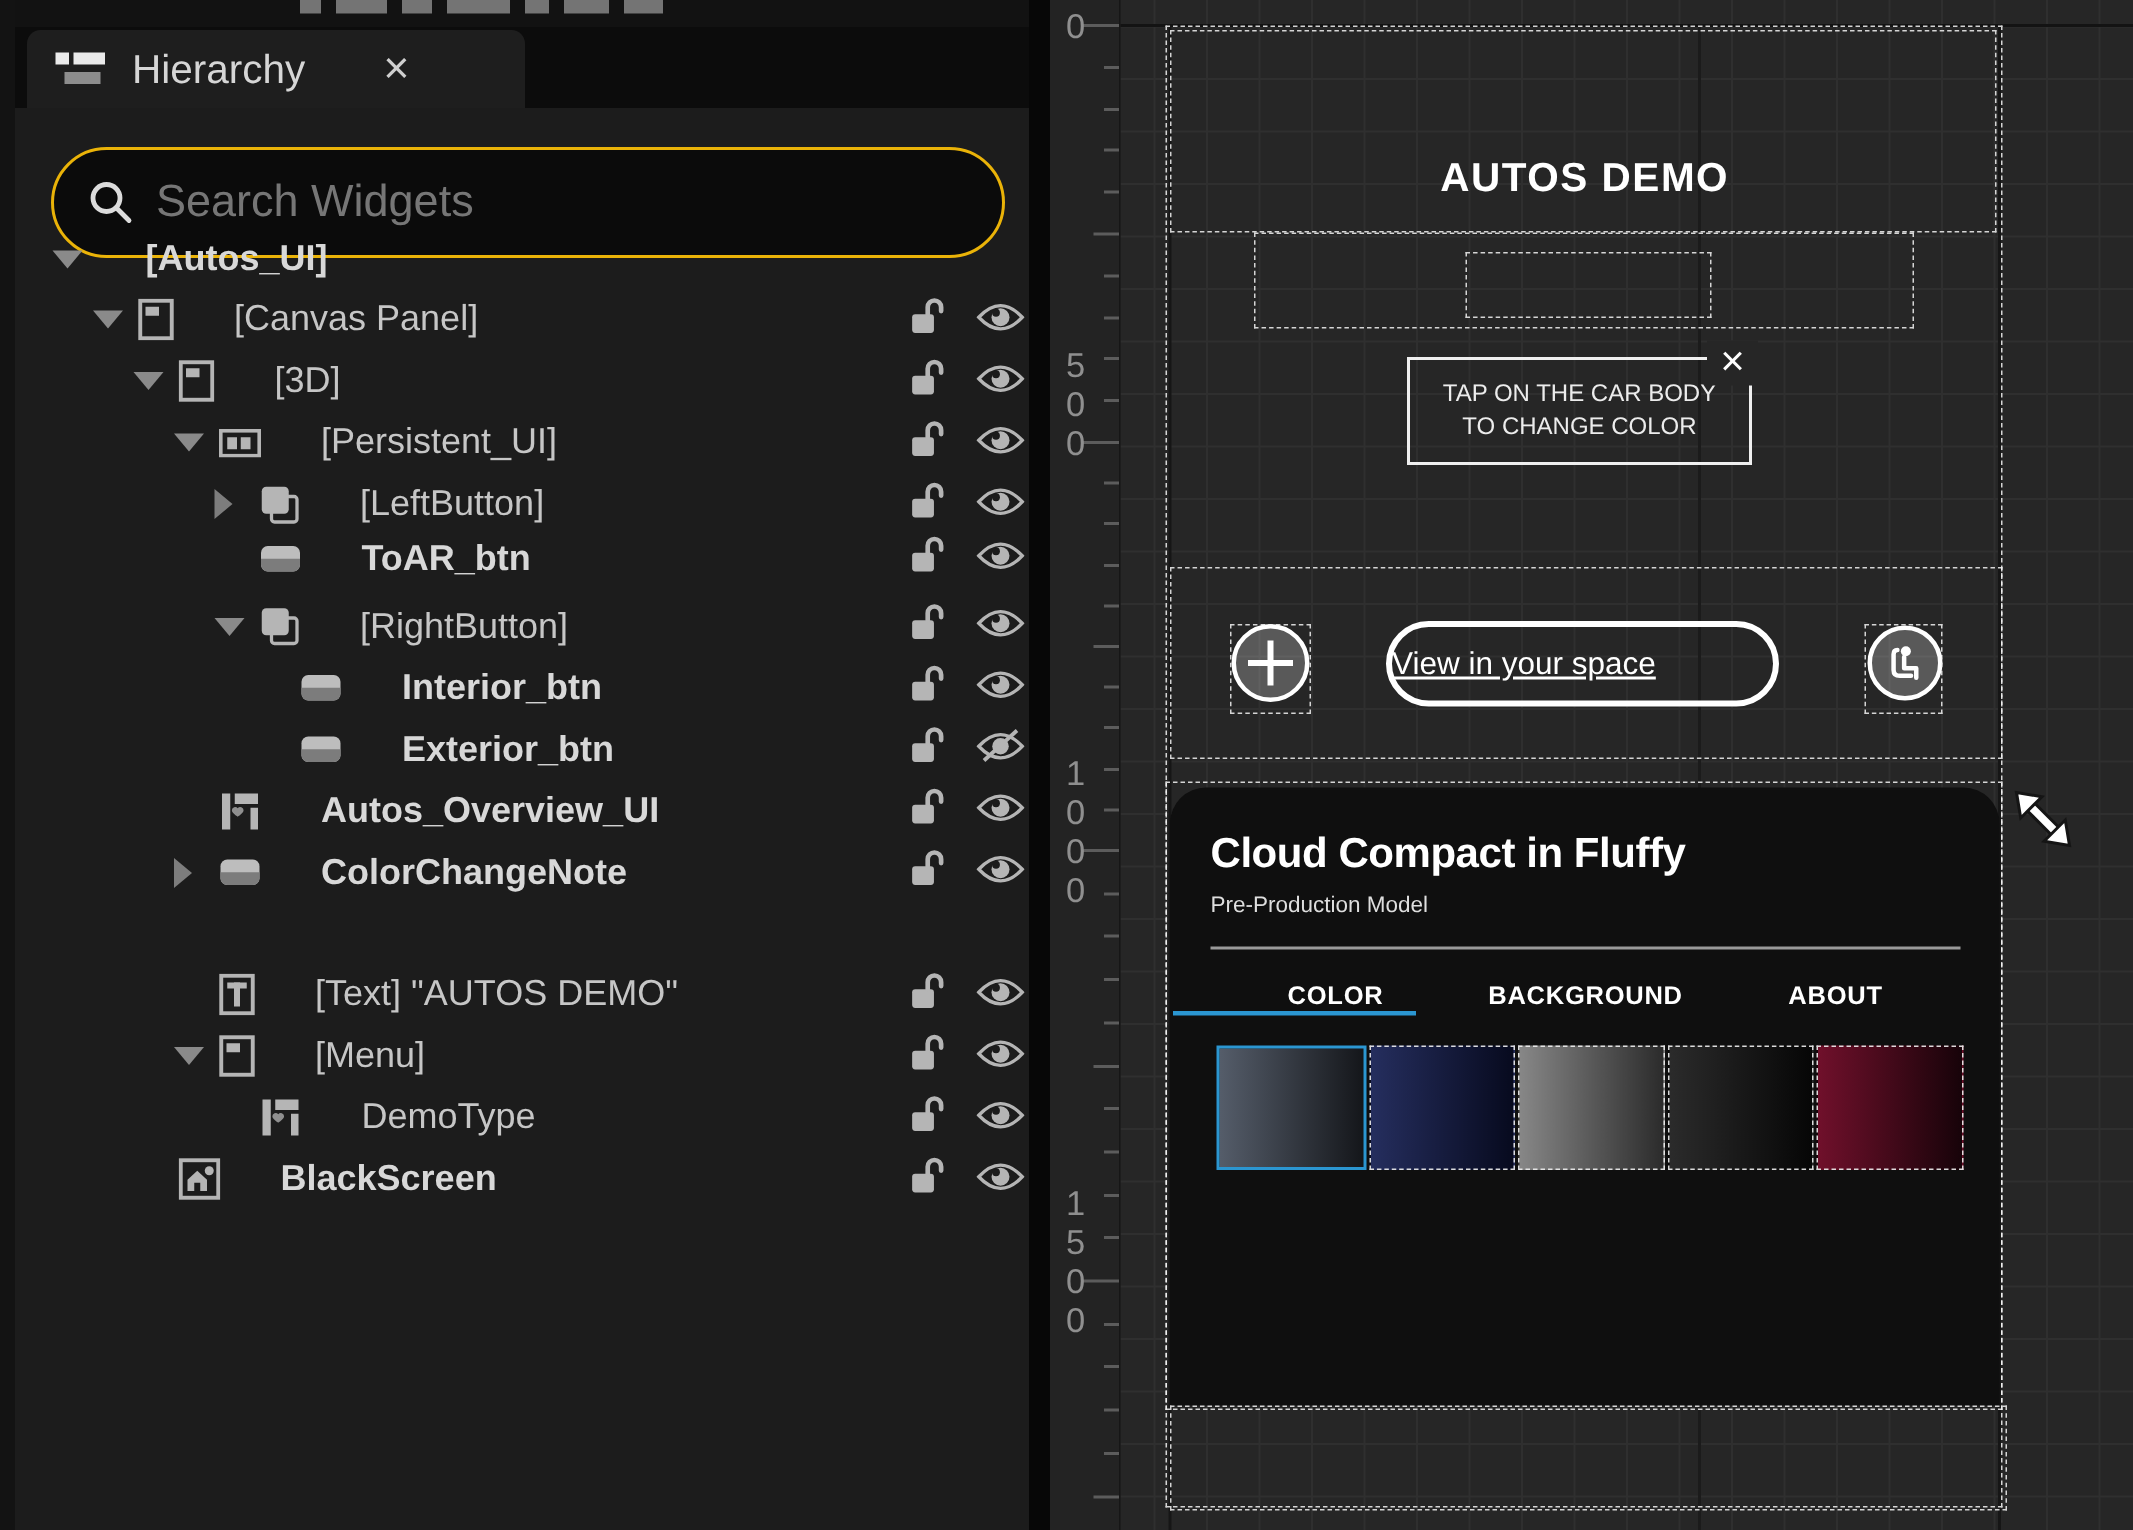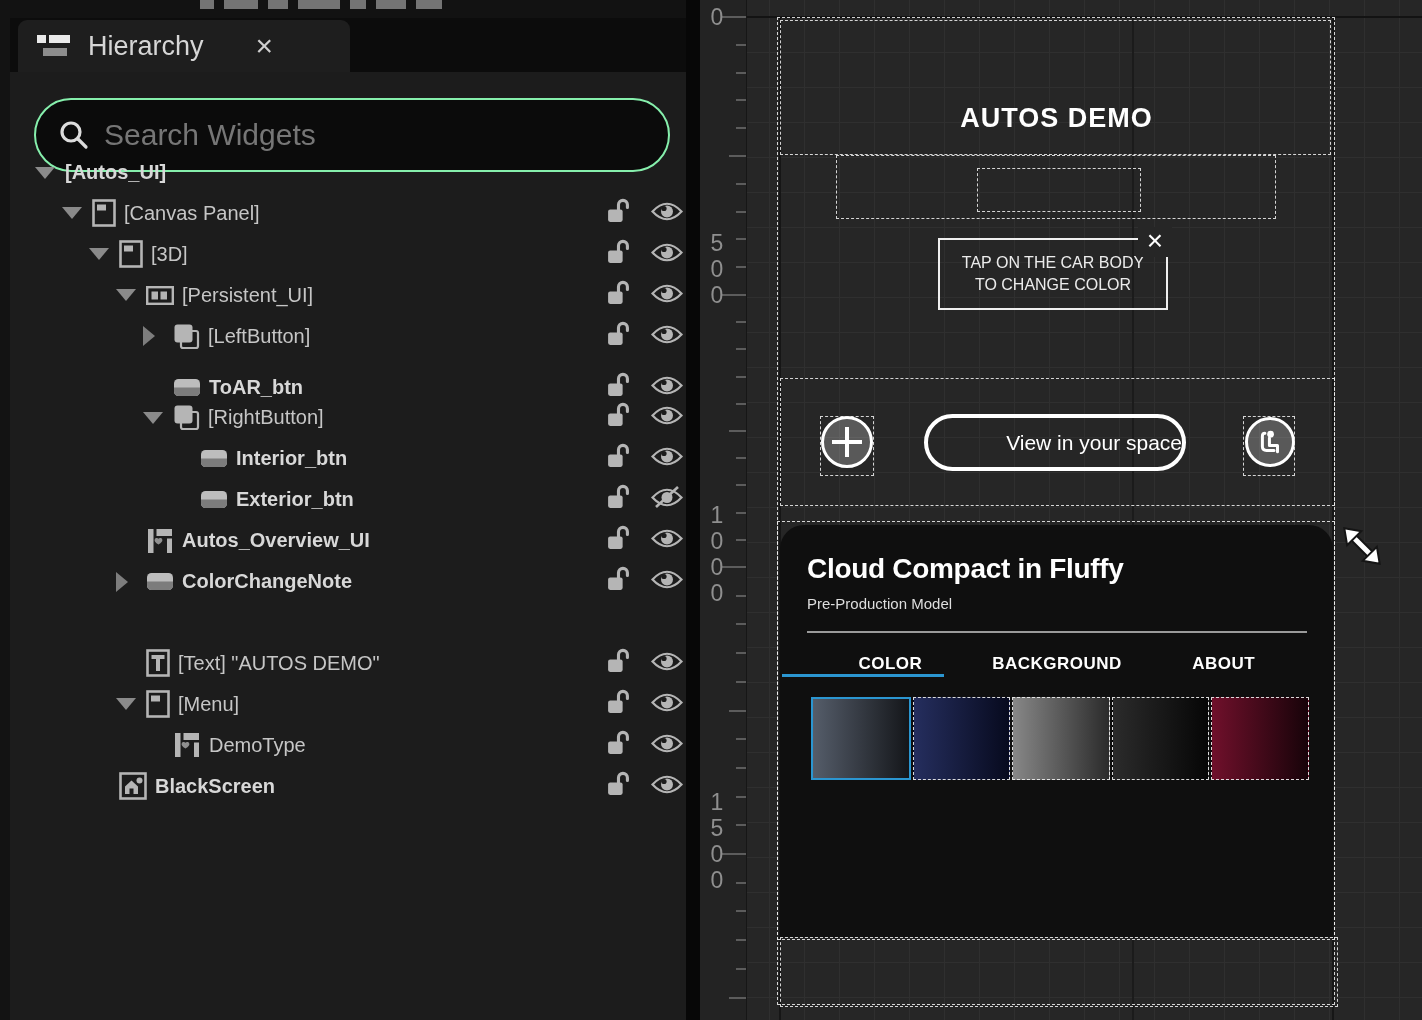--- a/index.html
+++ b/index.html
@@ -9,31 +9,31 @@
   #left-panel{position:absolute;left:0;top:0;width:686px;height:1020px;background:#1c1c1c;border-left:10px solid #131313;box-sizing:border-box;}
   #top-strip{position:absolute;left:0;top:0;width:686px;height:18px;background:#121212;overflow:hidden;}
   .frag{position:absolute;top:0;height:9px;background:#8d8d8d;opacity:.8;}
   #tab-strip{position:absolute;left:0;top:18px;width:686px;height:54px;background:#0c0c0c;}
   .tab{position:absolute;top:2px;height:52px;display:flex;align-items:center;color:#d6d6d6;font-size:27px;}
   .tab.active{background:#1e1e1e;border-radius:9px 9px 0 0;}
   .tab-icon{display:flex;margin:0 16px 0 18px;}
   .tab-close{margin-left:52px;color:#cfcfcf;font-size:30px;line-height:30px;}
   #search-row{position:absolute;left:0;top:72px;width:686px;height:100px;}
   #search-box{position:absolute;left:24px;top:26px;width:636px;height:74px;background:#0b0b0b;
-      border:2px solid #86efac;border-radius:40px;display:flex;align-items:center;box-sizing:border-box;}
+      border:2px solid #eab308;border-radius:40px;display:flex;align-items:center;box-sizing:border-box;}
   #search-placeholder{color:#767676;font-size:30px;margin-left:14px;}
   #search-box .mag{margin-left:22px;display:flex;}
   
   #tree{position:absolute;left:0;top:0;width:686px;height:1020px;}
   .tree-row{position:absolute;left:0;width:676px;height:41px;display:flex;align-items:center;}
   .slot{width:30px;display:flex;align-items:center;justify-content:flex-start;flex:0 0 30px;}
   .tri-down{width:0;height:0;border-left:10px solid transparent;border-right:10px solid transparent;border-top:12px solid #8a8a8a;}
   .tri-right{width:0;height:0;border-top:10px solid transparent;border-bottom:10px solid transparent;border-left:12px solid #7d7d7d;}
   .w-icon{display:flex;margin-right:8px;}
-  .lbl{color:#c6c6c6;font-size:20px;white-space:pre;}
+  .lbl{color:#c6c6c6;font-size:24px;white-space:pre;margin-left:32px;}
   .lbl.bold{font-weight:bold;color:#d8d8d8;}
   .lock-col{position:absolute;left:596px;top:4px;display:flex;}
   .eye-col{position:absolute;left:640px;top:7px;display:flex;}
   
   #splitter{position:absolute;left:686px;top:0;width:14px;height:1020px;background:#070707;}
   
   #designer{position:absolute;left:700px;top:0;width:722px;height:1020px;background:#262626;
      background-image:linear-gradient(#2f2f2f 1px,transparent 1px),linear-gradient(90deg,#2f2f2f 1px,transparent 1px);
      background-size:35px 35px;background-position:34px 17px;}
   #ruler{position:absolute;left:0;top:0;width:46px;height:1020px;background:#232323;border-right:1px solid #161616;z-index:6;}
@@ -55,21 +55,21 @@
   #note-close{position:absolute;right:-6px;top:-13px;width:34px;height:30px;background:#262626;color:#fff;
       font-size:28px;line-height:28px;text-align:center;}
   .circle-btn{border-radius:50%;border:3px solid #fff;background:rgba(255,255,255,.24);box-sizing:border-box;
       display:flex;align-items:center;justify-content:center;}
   #plus-btn{left:121px;top:416px;width:52px;height:52px;}
   #plus-glyph{position:relative;width:30px;height:30px;}
   #plus-glyph::before,#plus-glyph::after{content:"";position:absolute;background:#fff;}
   #plus-glyph::before{left:13px;top:0;width:4px;height:30px;}
   #plus-glyph::after{left:0;top:13px;width:30px;height:4px;}
   #view-btn{left:224px;top:414px;width:262px;height:57px;border:4px solid #fff;border-radius:31px;box-sizing:border-box;
-      display:flex;align-items:center;justify-content:flex-end;font-size:21px;}
+      display:flex;align-items:center;justify-content:flex-start;font-size:21px;text-decoration:underline;}
   #seat-btn{left:545px;top:417px;width:50px;height:50px;}
   
   #card{left:80px;top:525px;width:553px;height:412px;background:#0f0f0f;border-radius:24px 24px 0 0;text-decoration:underline;}
   #card-title{position:absolute;left:27px;top:28px;font-weight:bold;font-size:28px;letter-spacing:-.3px;color:#fff;}
   #card-subtitle{position:absolute;left:27px;top:70px;font-size:15px;color:#dedede;}
   #card-divider{position:absolute;left:27px;top:106px;width:500px;height:2px;background:#9a9a9a;}
   #tab-row{position:absolute;left:27px;top:121px;width:500px;height:36px;display:flex;}
   .card-tab{flex:1;display:flex;align-items:center;justify-content:center;font-weight:bold;font-size:17px;color:#fff;letter-spacing:.5px;}
   #tab-underline{position:absolute;left:2px;top:149px;width:162px;height:3px;}
   #swatch-row{position:absolute;left:31px;top:172px;width:498px;height:83px;display:flex;gap:2px;}
@@ -220,21 +220,21 @@
             </svg>
           </span>
           <span class="eye-col">
             <svg width="34" height="23" viewBox="0 0 34 23">
               <path d="M2.5 11.5 Q17 -4 31.5 11.5 Q17 27 2.5 11.5 Z" stroke="#b5b5b5" stroke-width="2.2" fill="none"></path>
               <circle cx="17" cy="11.5" r="6" fill="#b5b5b5"></circle>
               <circle cx="14" cy="8.5" r="2.6" fill="#1c1c1c"></circle>
             </svg>
           </span>
         </div>
-        <div class="tree-row" style="top: 367px; padding-left: 133px;">
+        <div class="tree-row" style="top: 352px; padding-left: 133px;">
           <span class="slot"></span>
           <span class="w-icon">
             <svg width="28" height="19" viewBox="0 0 28 19">
               <rect x="1" y="1" width="26" height="17" rx="4.5" fill="#bdbdbd"></rect>
               <path d="M1 9.5 h26 v4 a4.5 4.5 0 0 1 -4.5 4.5 h-17 a4.5 4.5 0 0 1 -4.5 -4.5 z" fill="#7c7c7c"></path>
             </svg>
           </span>
           <span class="lbl bold">ToAR_btn</span>
           <span class="lock-col">
             <svg width="26" height="27" viewBox="0 0 24 26">

